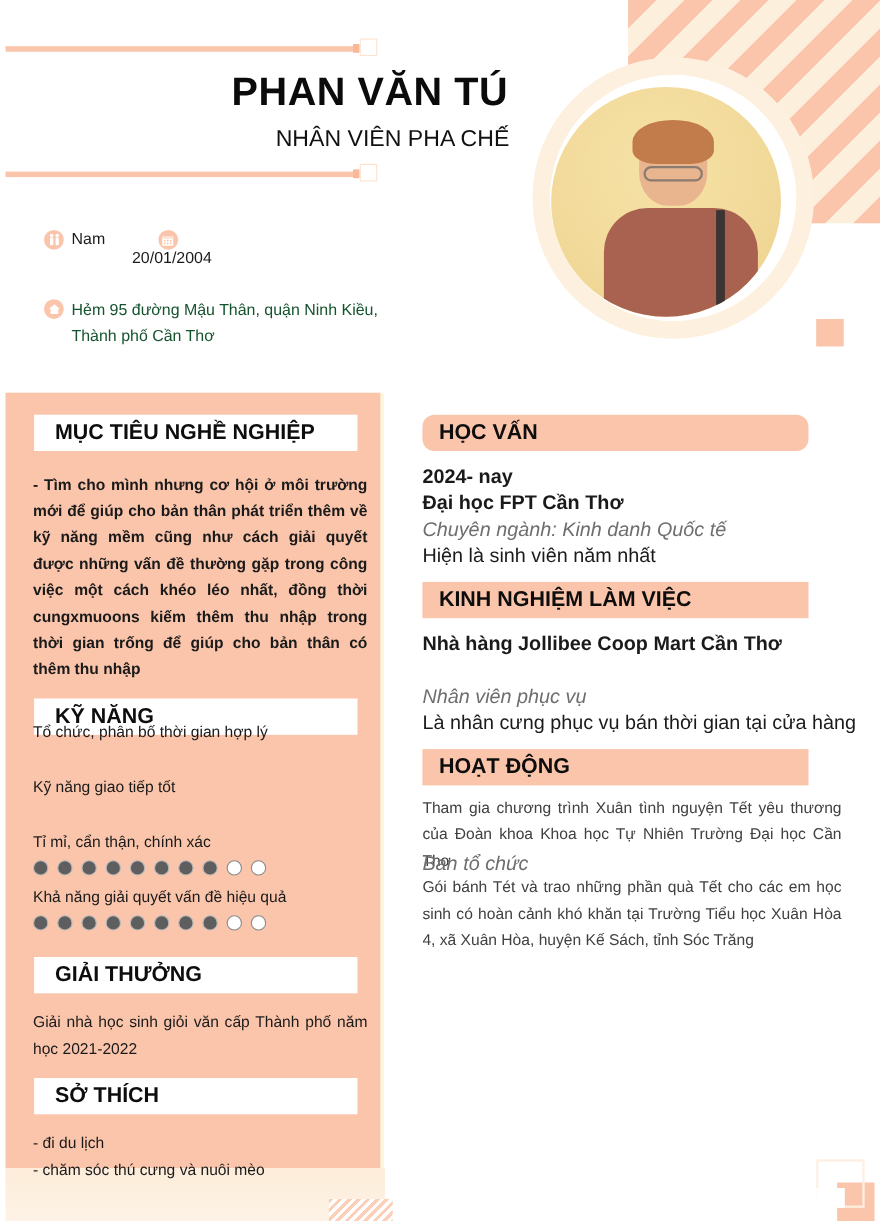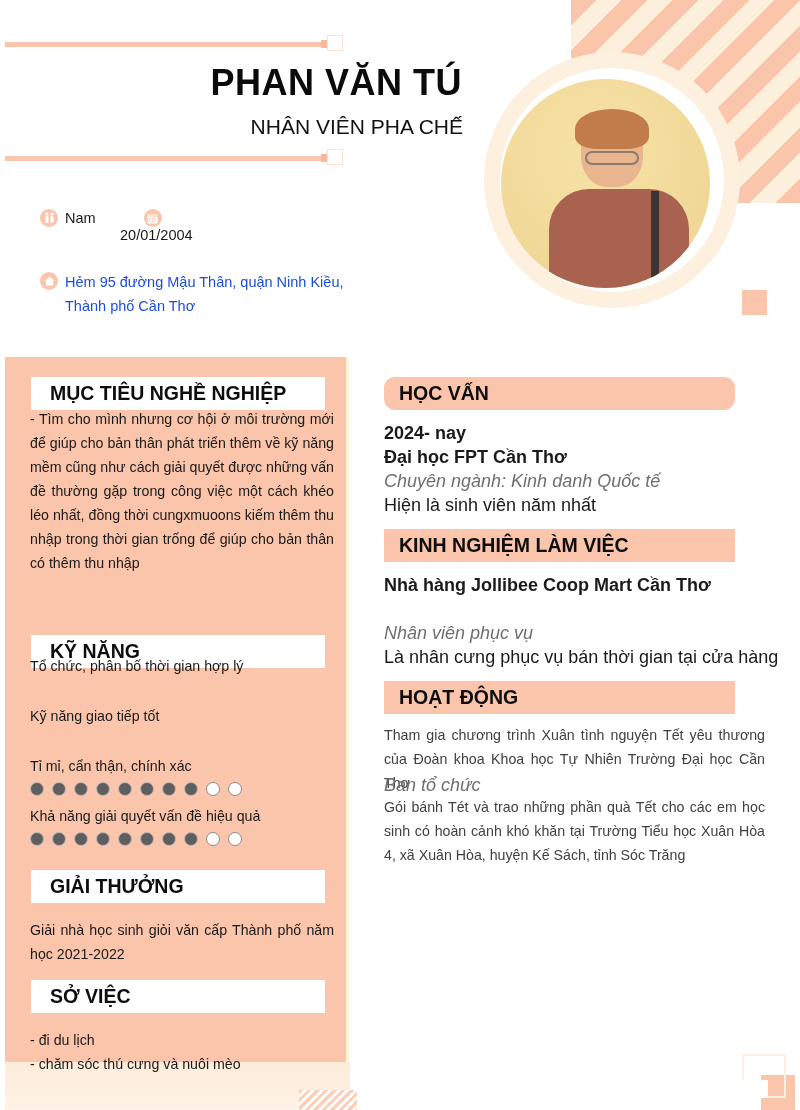--- a/index.html
+++ b/index.html
@@ -36,21 +36,21 @@
   .hline-end { position:absolute; width:16px; height:16px; border:1px solid #fde3cf; background:#fff; }
   .hline-cap { position:absolute; width:6px; height:8px; background:#f7b99a; }
 
   
   .name { position:absolute; right:338px; top:62px; font-size:36px; font-weight:bold; letter-spacing:0.5px; color:#0b0b0b; white-space:nowrap; }
   .job { position:absolute; right:337px; top:115px; font-size:21px; color:#111; white-space:nowrap; }
 
   
   .info-row { position:absolute; display:flex; align-items:center; font-size:14.5px; color:#1a1a1a; }
   .icon-circle { width:18px; height:18px; border-radius:50%; background:#fbc5ab; display:inline-flex; align-items:center; justify-content:center; margin-right:7px; color:#fff; font-size:11px; line-height:1; flex-shrink:0; }
-  .address { position:absolute; left:65px; top:270px; width:315px; font-size:14.5px; line-height:24px; color:#1d4ed8; }
+  .address { position:absolute; left:65px; top:270px; width:315px; font-size:14.5px; line-height:24px; color:#14532d; }
   .addr-icon { position:absolute; left:40px; top:272px; }
 
   
   .left-panel { position:absolute; left:5px; top:357px; width:341px; height:705px; background:#fbc5ab; }
   .left-edge { position:absolute; left:346px; top:357px; width:3px; height:705px; background:#fdf6d8; }
   .left-foot { position:absolute; left:5px; top:1062px; width:345px; height:48px; background:linear-gradient(#fdecd9, #fdf3e6); }
   .foot-stripes { position:absolute; left:299px; top:1090px; width:58px; height:20px;
     background: repeating-linear-gradient(135deg, #fbcfb8 0 3px, #fff 3px 6px); }
 
   .lp-title { position:absolute; left:31px; width:294px; height:33px; background:#ffffff; padding-left:19px; font-size:19.5px; font-weight:bold; line-height:33px; color:#0d0d0d; }
@@ -130,21 +130,21 @@
     </svg>
 </span>
 <div class="address">Hẻm 95 đường Mậu Thân, quận Ninh Kiều, Thành phố Cần Thơ</div>
 
 <div class="left-panel"></div>
 <div class="left-edge"></div>
 <div class="left-foot"></div>
 <div class="foot-stripes"></div>
 
 <div class="lp-title" style="top:377px;">MỤC TIÊU NGHỀ NGHIỆP</div>
-<div class="lp-text" style="top:407px;">- Tìm cho mình nhưng cơ hội ở môi trường mới để giúp cho bản thân phát triển thêm về kỹ năng mềm cũng như cách giải quyết được những vấn đề thường gặp trong công việc một cách khéo léo nhất, đồng thời cungxmuoons kiếm thêm thu nhập trong thời gian trống để giúp cho bản thân có thêm thu nhập</div>
+<div class="lp-text" style="top:429px;font-weight:bold;">- Tìm cho mình nhưng cơ hội ở môi trường mới để giúp cho bản thân phát triển thêm về kỹ năng mềm cũng như cách giải quyết được những vấn đề thường gặp trong công việc một cách khéo léo nhất, đồng thời cungxmuoons kiếm thêm thu nhập trong thời gian trống để giúp cho bản thân có thêm thu nhập</div>
 
 <div class="lp-title" style="top:635px;">KỸ NĂNG</div>
 <div class="skill-label" style="top:658px;">Tổ chức, phân bố thời gian hợp lý</div>
 <div class="skill-label" style="top:708px;">Kỹ năng giao tiếp tốt</div>
 <div class="skill-label" style="top:758px;">Tỉ mỉ, cẩn thận, chính xác</div>
 <div class="dots" style="top:782px;">
   <span class="dot"></span>
   <span class="dot"></span>
   <span class="dot"></span>
   <span class="dot"></span>
@@ -165,21 +165,21 @@
   <span class="dot"></span>
   <span class="dot"></span>
   <span class="dot"></span>
   <span class="dot empty"></span>
   <span class="dot empty"></span>
 </div>
 
 <div class="lp-title" style="top:870px;">GIẢI THƯỞNG</div>
 <div class="lp-text" style="top:918px;">Giải nhà học sinh giỏi văn cấp Thành phố năm học 2021-2022</div>
 
-<div class="lp-title" style="top:980px;">SỞ VIỆC</div>
+<div class="lp-title" style="top:980px;">SỞ THÍCH</div>
 <div class="lp-text" style="top:1028px;">- đi du lịch</div>
 <div class="lp-text" style="top:1052px;">- chăm sóc thú cưng và nuôi mèo</div>
 
 <div class="rp-title" style="top:377px;border-radius:11px;">HỌC VẤN</div>
 <div class="rp-line rp-bold" style="top:423px;">2024- nay</div>
 <div class="rp-line rp-bold" style="top:447px;">Đại học FPT Cần Thơ</div>
 <div class="rp-line rp-italic" style="top:471px;">Chuyên ngành: Kinh danh Quốc tế</div>
 <div class="rp-line" style="top:495px;">Hiện là sinh viên năm nhất</div>
 
 <div class="rp-title" style="top:529px;">KINH NGHIỆM LÀM VIỆC</div>

